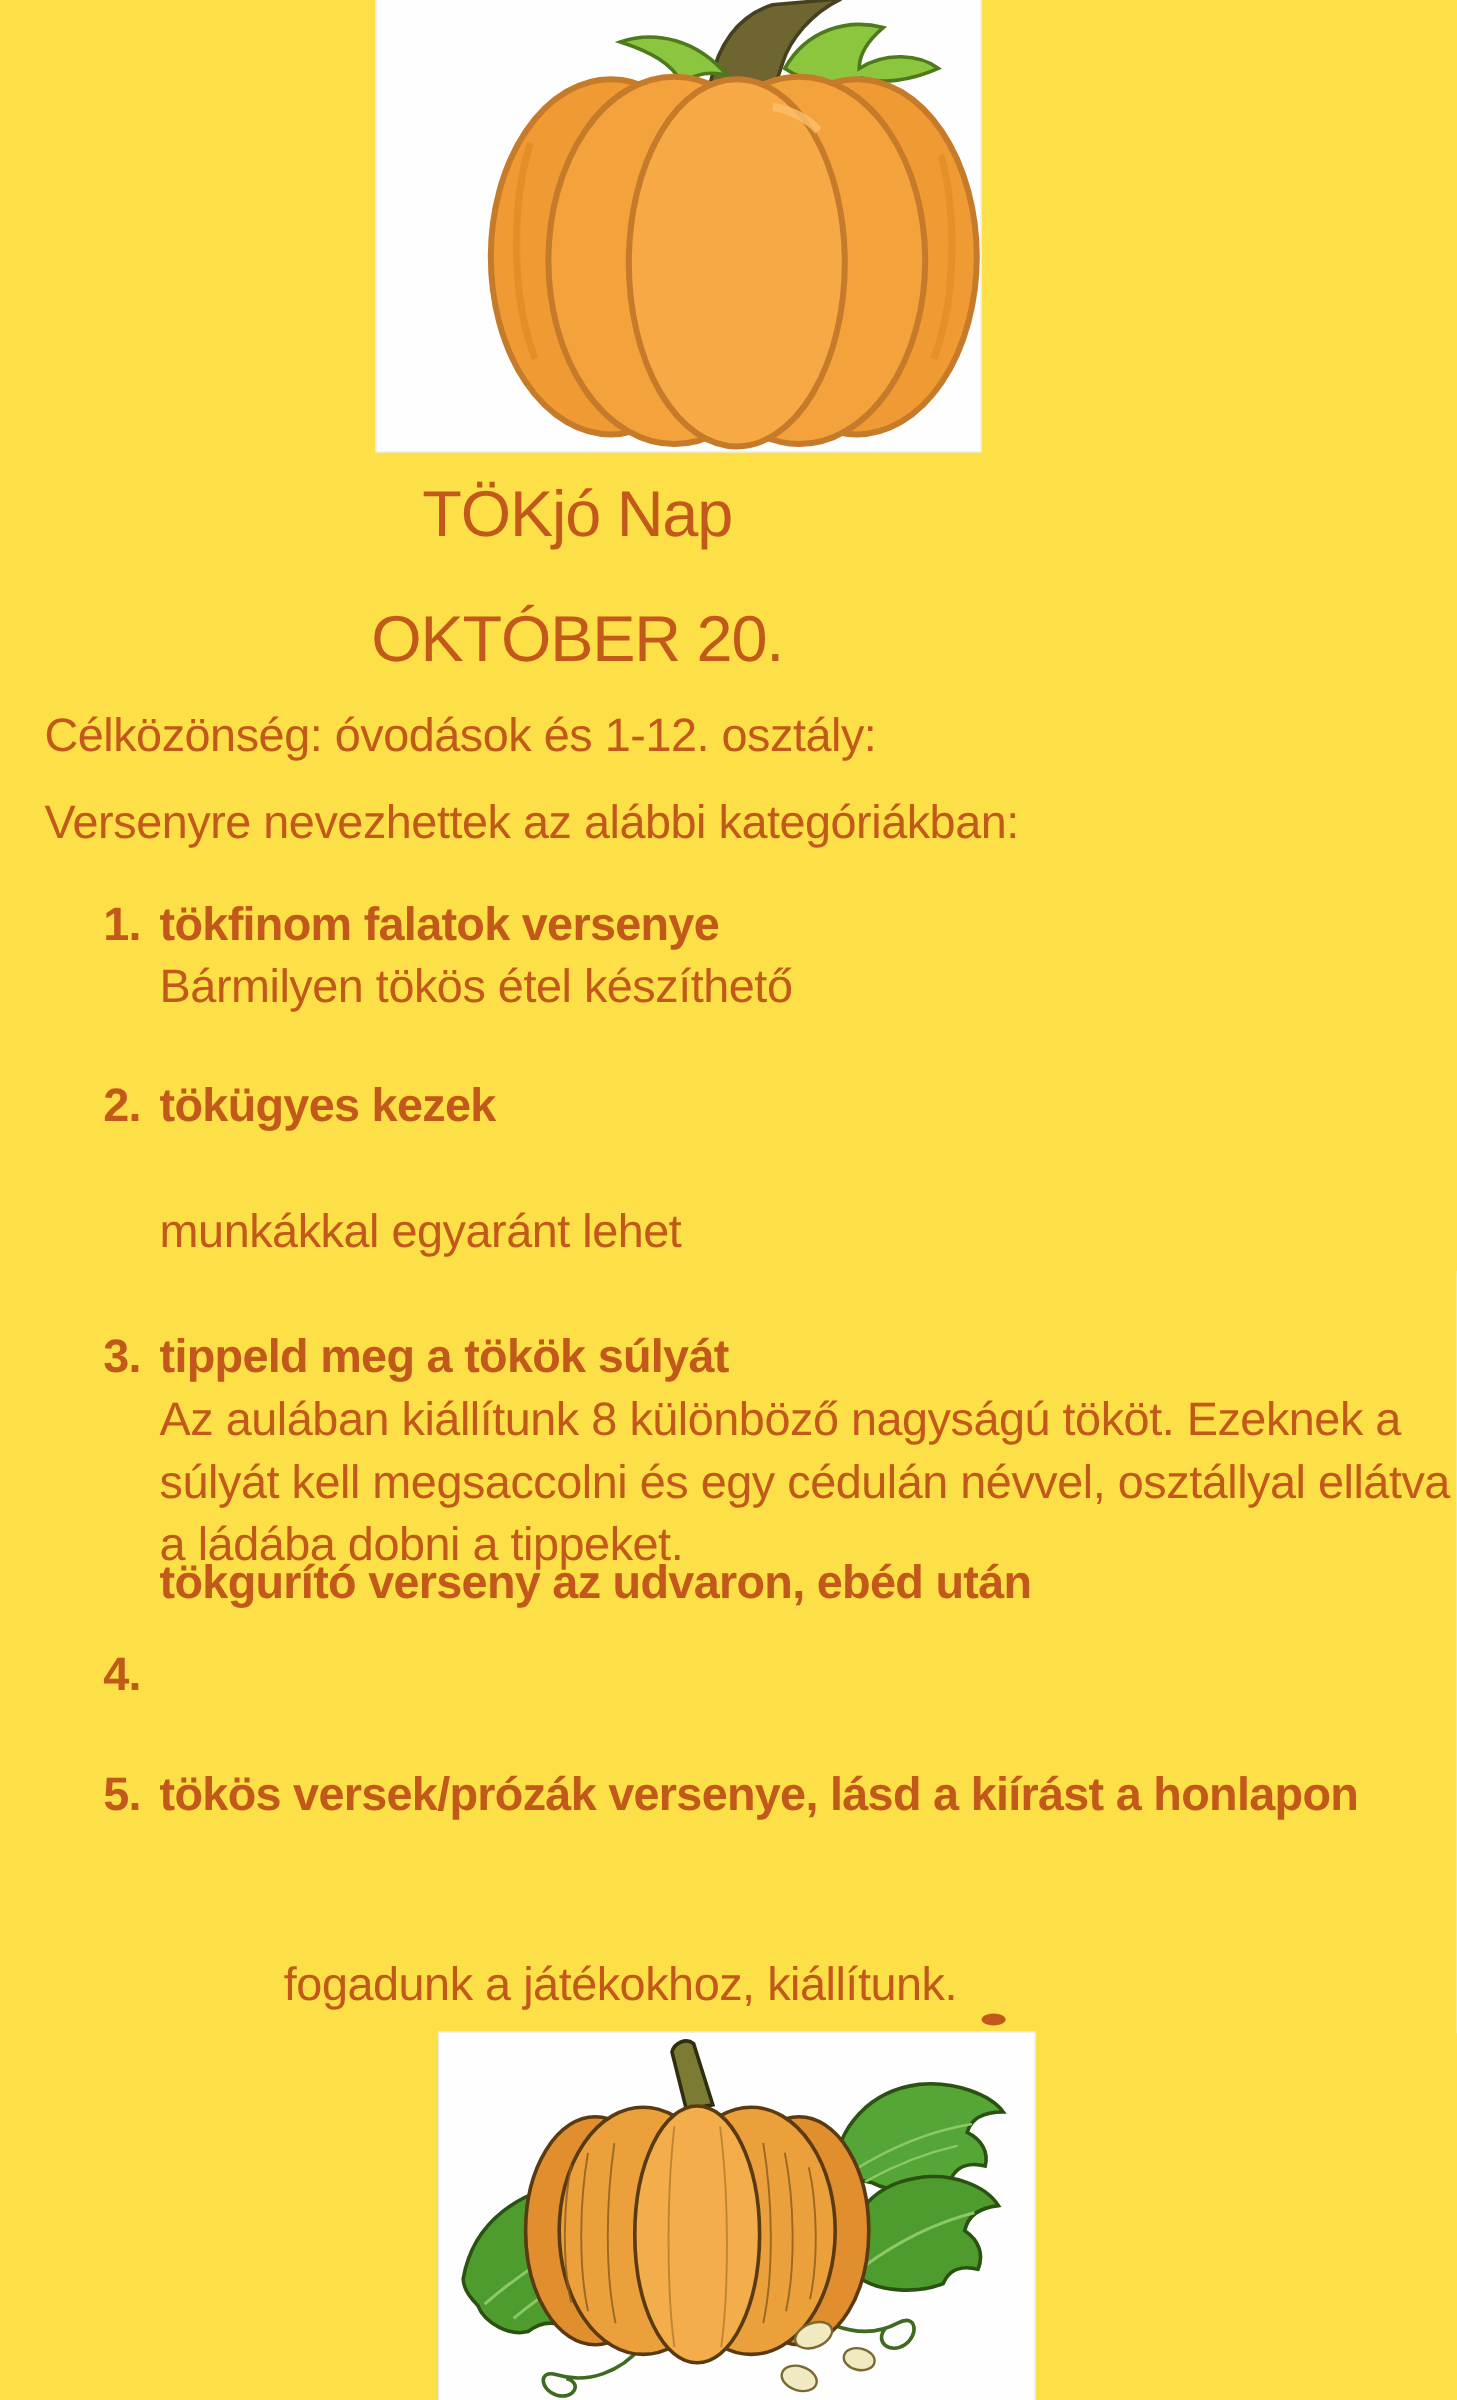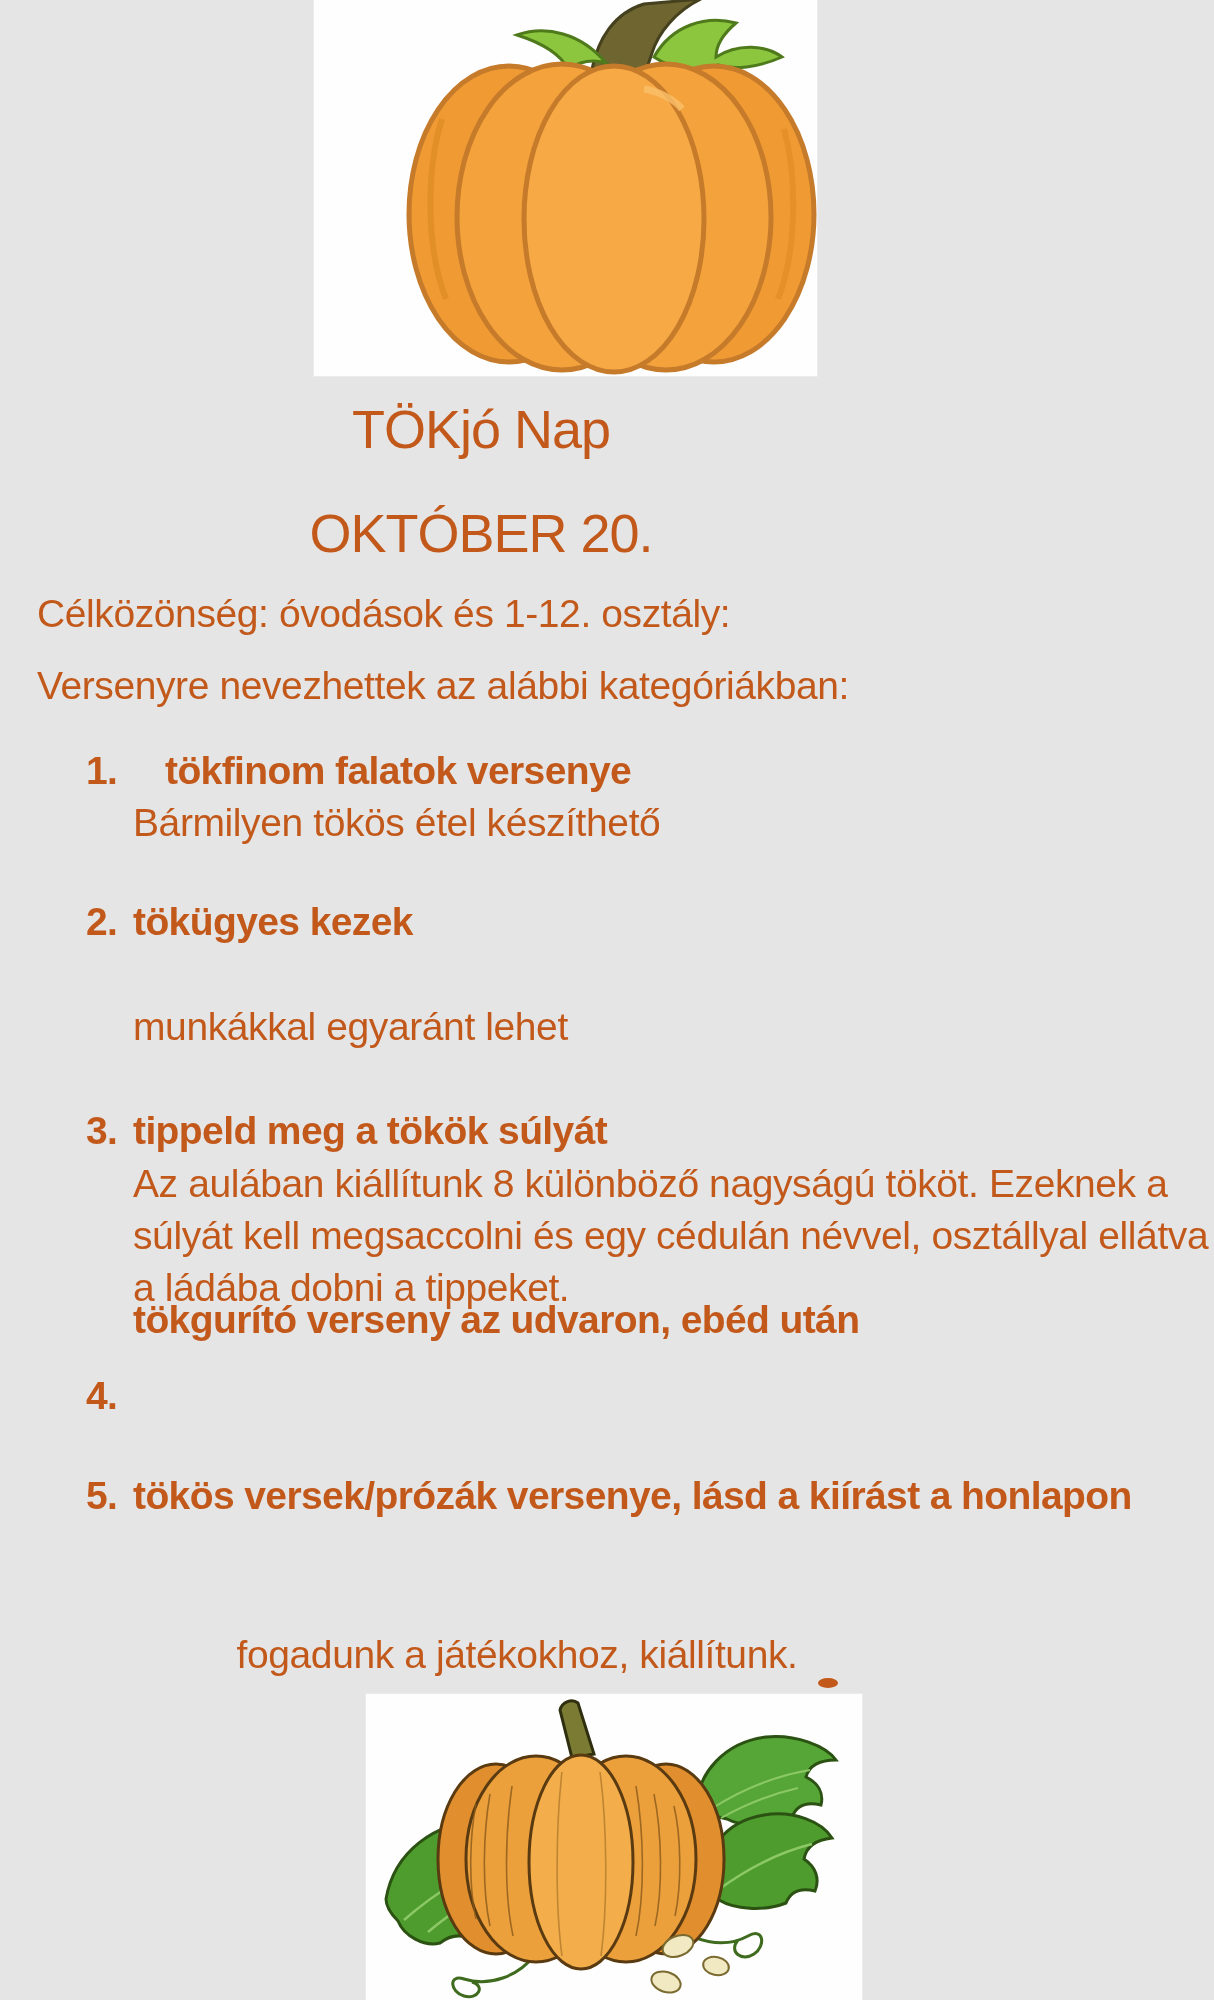--- a/index.html
+++ b/index.html
@@ -1,19 +1,19 @@
 <!DOCTYPE html>
 <html><head>
 <meta charset="utf-8">
 <style>
   html,body{margin:0;padding:0;background:#ffffff;}
   .page{
     position:relative;
     width:1214px;height:2000px;
-    background:#e5e5e5;
+    background:#fde047;
     overflow:hidden;
     font-family:"Liberation Sans", sans-serif;
     color:#C2591B;
   }
   .abs{position:absolute;}
   .title{
     left:0;top:398px;width:962px;
     text-align:center;
     font-size:54px;letter-spacing:-1px;
     color:#C2591B;white-space:nowrap;
@@ -64,21 +64,21 @@
     </svg>
   </div>
 
   <div class="abs title">TÖKjó Nap</div>
   <div class="abs title date">OKTÓBER 20.</div>
 
   <div class="abs body-line" style="left:37px;top:594px;">Célközönség: óvodások és 1-12. osztály:</div>
   <div class="abs body-line" style="left:37px;top:666px;">Versenyre nevezhettek az alábbi kategóriákban:</div>
 
   <div class="abs body-line bold num" style="top:751px;">1.</div>
-  <div class="abs body-line bold item-text" style="top:751px;margin-left:32px;">tökfinom falatok versenye</div>
+  <div class="abs body-line bold item-text" style="top:751px;">tökfinom falatok versenye</div>
   <div class="abs body-line item-text" style="top:803px;">Bármilyen tökös étel készíthető</div>
 
   <div class="abs body-line bold num" style="top:902px;">2.</div>
   <div class="abs body-line bold item-text" style="top:902px;">tökügyes kezek</div>
   <div class="abs body-line item-text" style="top:1007px;">munkákkal egyaránt lehet</div>
 
   <div class="abs body-line bold num" style="top:1111px;">3.</div>
   <div class="abs body-line bold item-text" style="top:1111px;">tippeld meg a tökök súlyát</div>
   <div class="abs body-line item-text" style="top:1164px;">Az aulában kiállítunk 8 különböző nagyságú tököt. Ezeknek a</div>
   <div class="abs body-line item-text" style="top:1216px;">súlyát kell megsaccolni és egy cédulán névvel, osztállyal ellátva</div>

